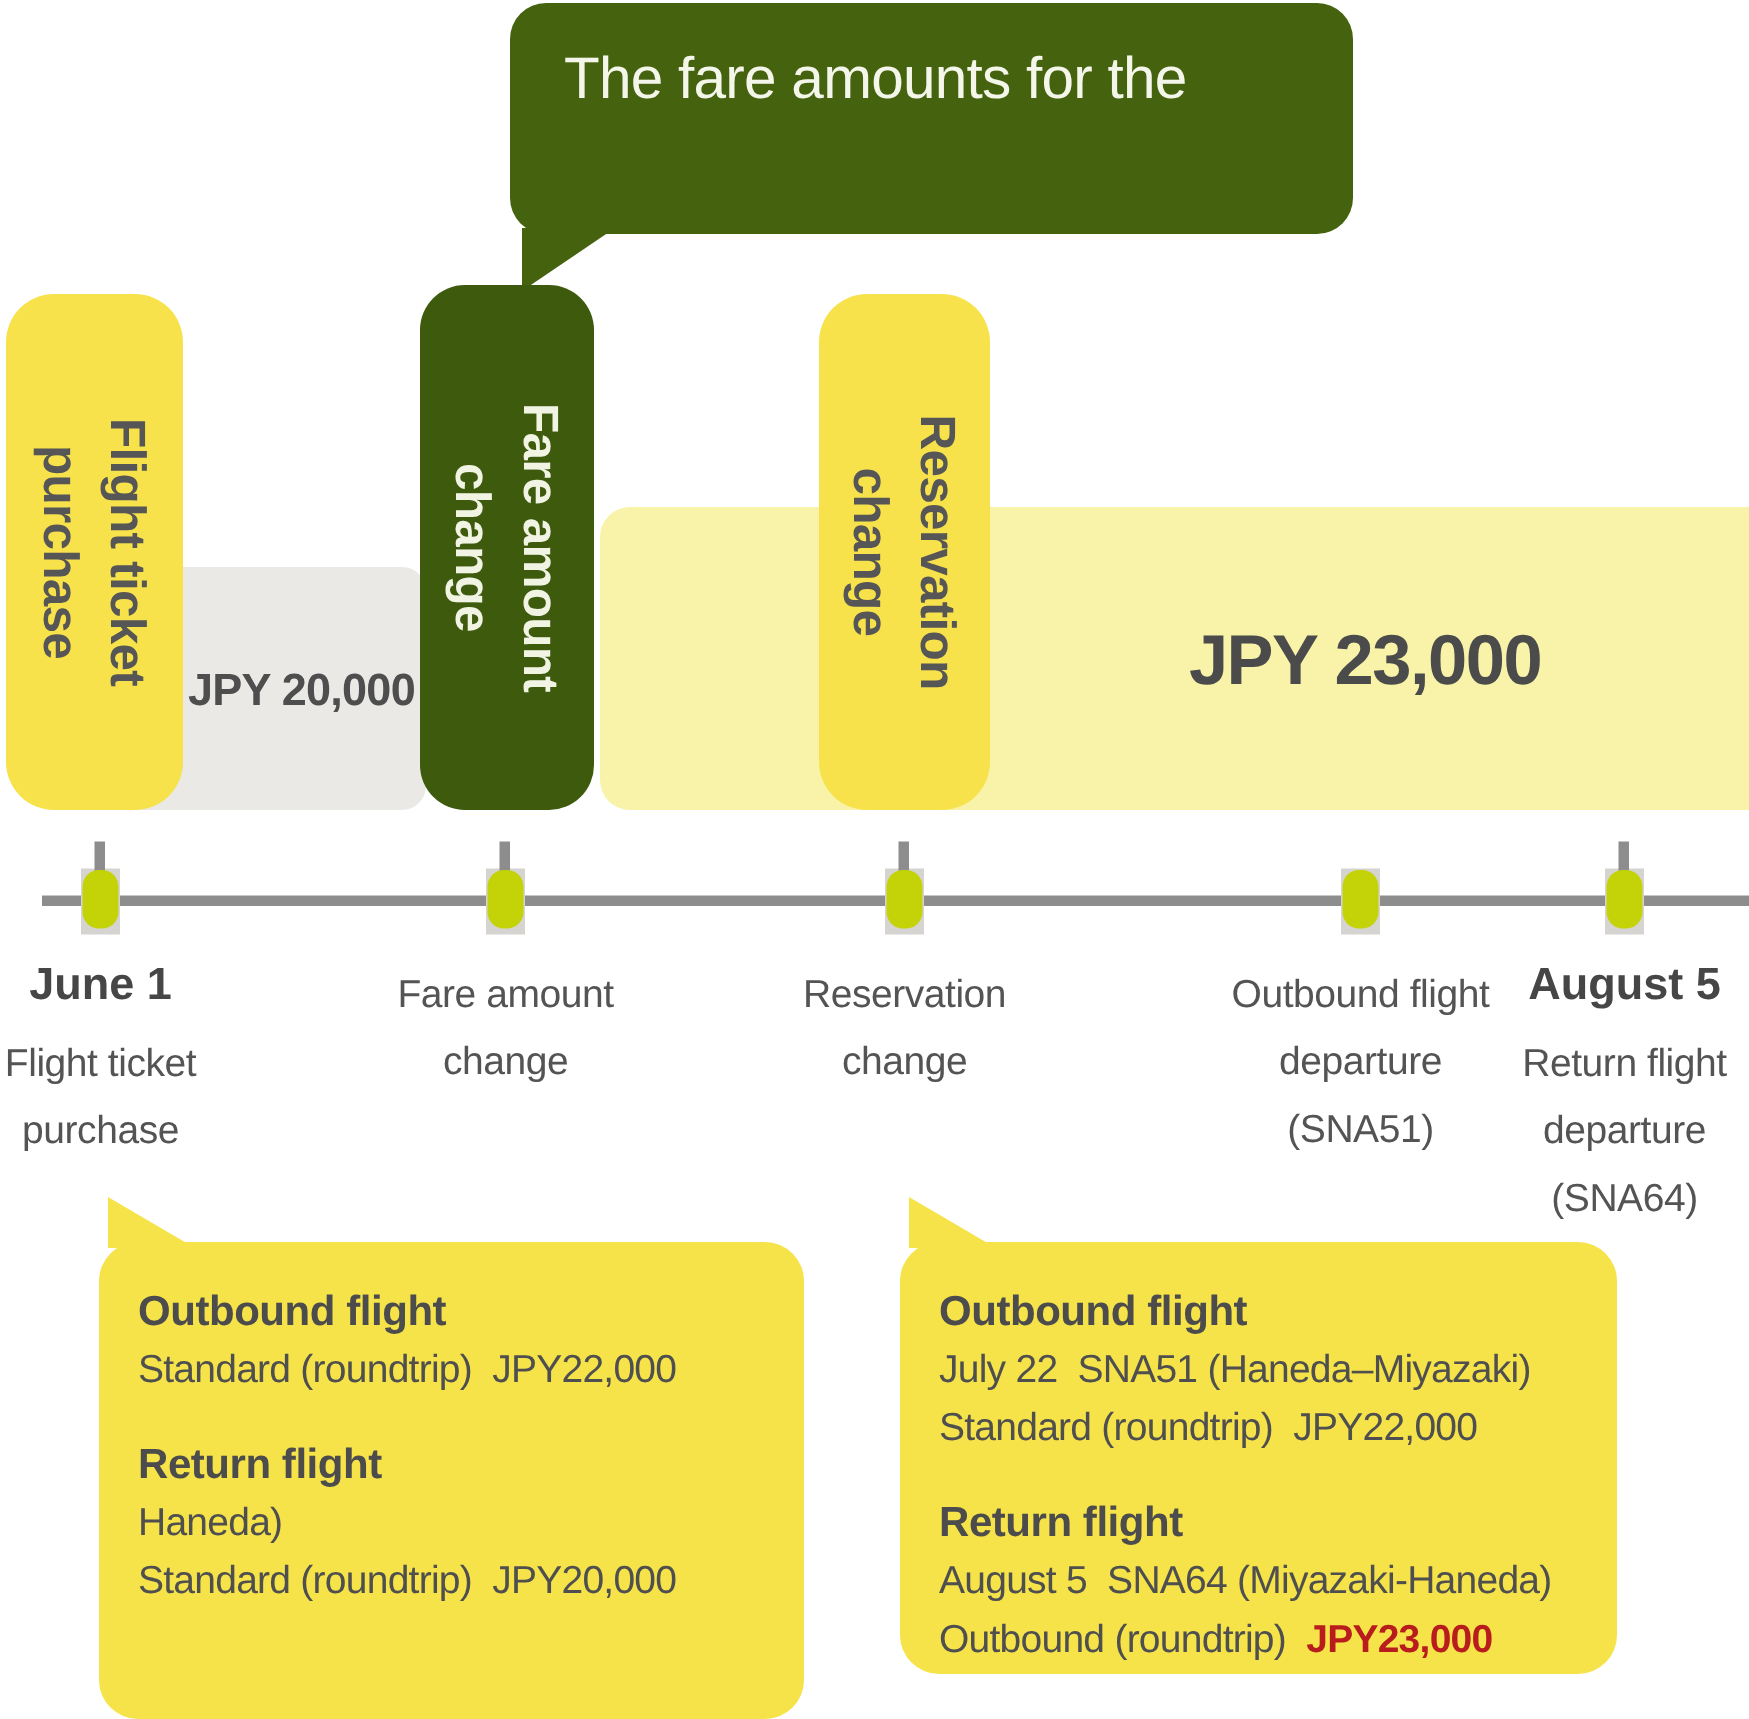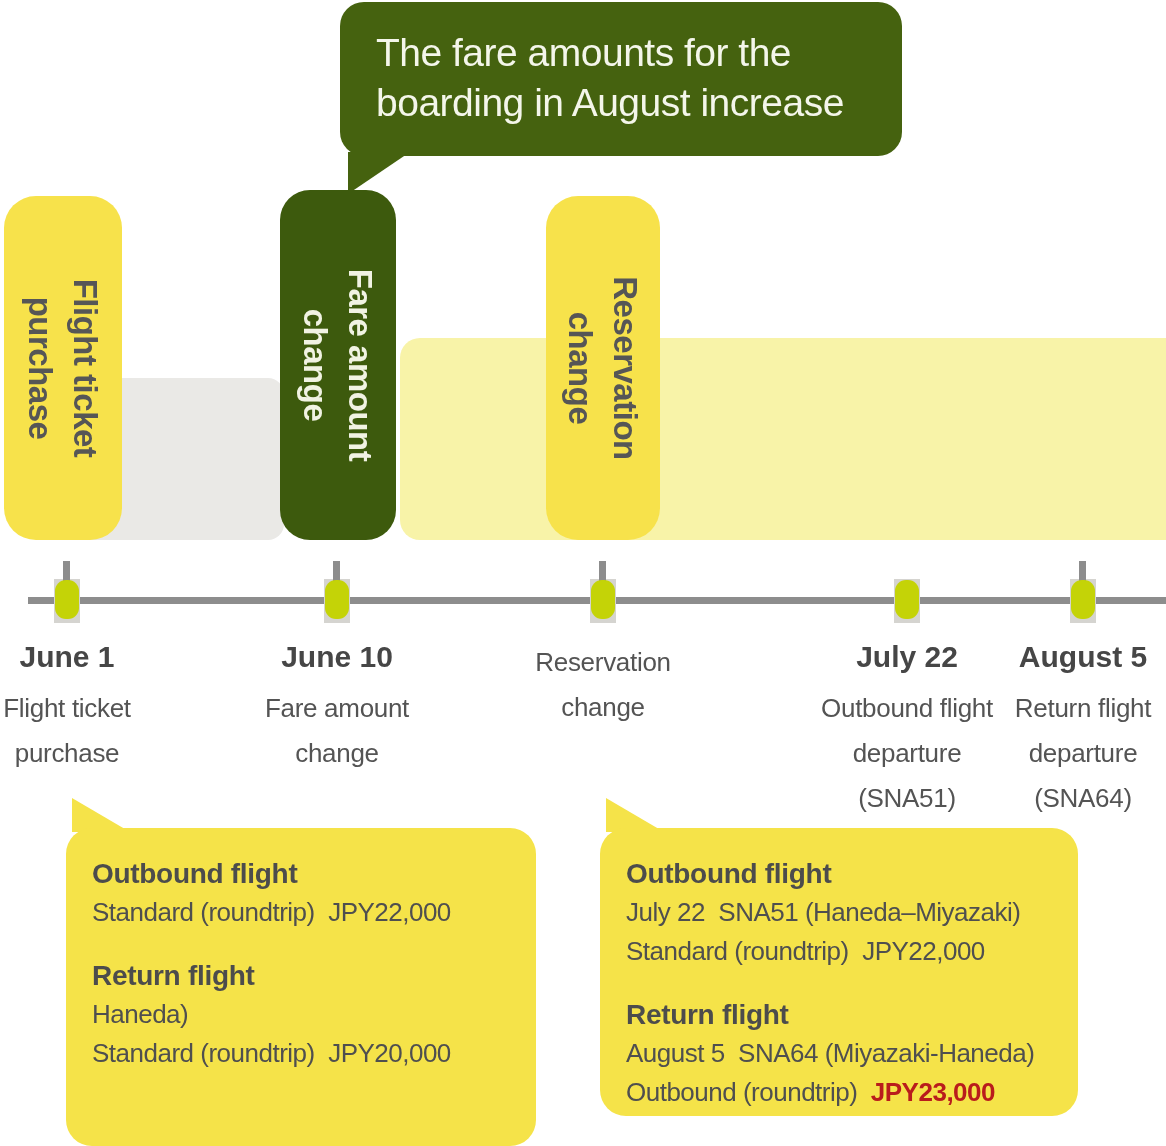--- a/index.html
+++ b/index.html
@@ -91,26 +91,27 @@
   .co-section2{margin-top:24px;}
   .co-line strong{font-weight:700;color:#b91c1c;}
 </style>
 </head>
 <body>
 
 <div class="canvas">
 
   <div class="bubble">
     <div class="bubble-line">The fare amounts for the</div>
-    <div class="bubble-line">boarding in August increase</div>
   </div>
   <div class="bubble-tail"></div>
 
   <div class="bar-old"></div>
   <div class="bar-new"></div>
+  <div class="fare-old-label">JPY 20,000</div>
+  <div class="fare-new-label">JPY 23,000</div>
 
   <div class="vpill pill-yellow pill1">
     <div class="rot">
       <div class="txt">
         <span>Flight ticket</span>
         <span>purchase</span>
       </div>
     </div>
   </div>
   <div class="vpill pill-green pill2">
@@ -152,32 +153,30 @@
   <div class="tl-stem t4s"></div>
   <div class="tl-dot t4d"></div>
 
   <div class="tl-label l0">
     <div class="tl-date">June 1</div>
     <div class="tl-sub">Flight ticket</div>
     <div class="tl-sub">purchase</div>
 
   </div>
   <div class="tl-label l1">
-    <div class="tl-date">June 10</div>
     <div class="tl-sub">Fare amount</div>
     <div class="tl-sub">change</div>
 
   </div>
   <div class="tl-label l2">
     <div class="tl-sub">Reservation</div>
     <div class="tl-sub">change</div>
 
   </div>
   <div class="tl-label l3">
-    <div class="tl-date">July 22</div>
     <div class="tl-sub">Outbound flight</div>
     <div class="tl-sub">departure</div>
     <div class="tl-sub">(SNA51)</div>
   </div>
   <div class="tl-label l4">
     <div class="tl-date">August 5</div>
     <div class="tl-sub">Return flight</div>
     <div class="tl-sub">departure</div>
     <div class="tl-sub">(SNA64)</div>
   </div>

